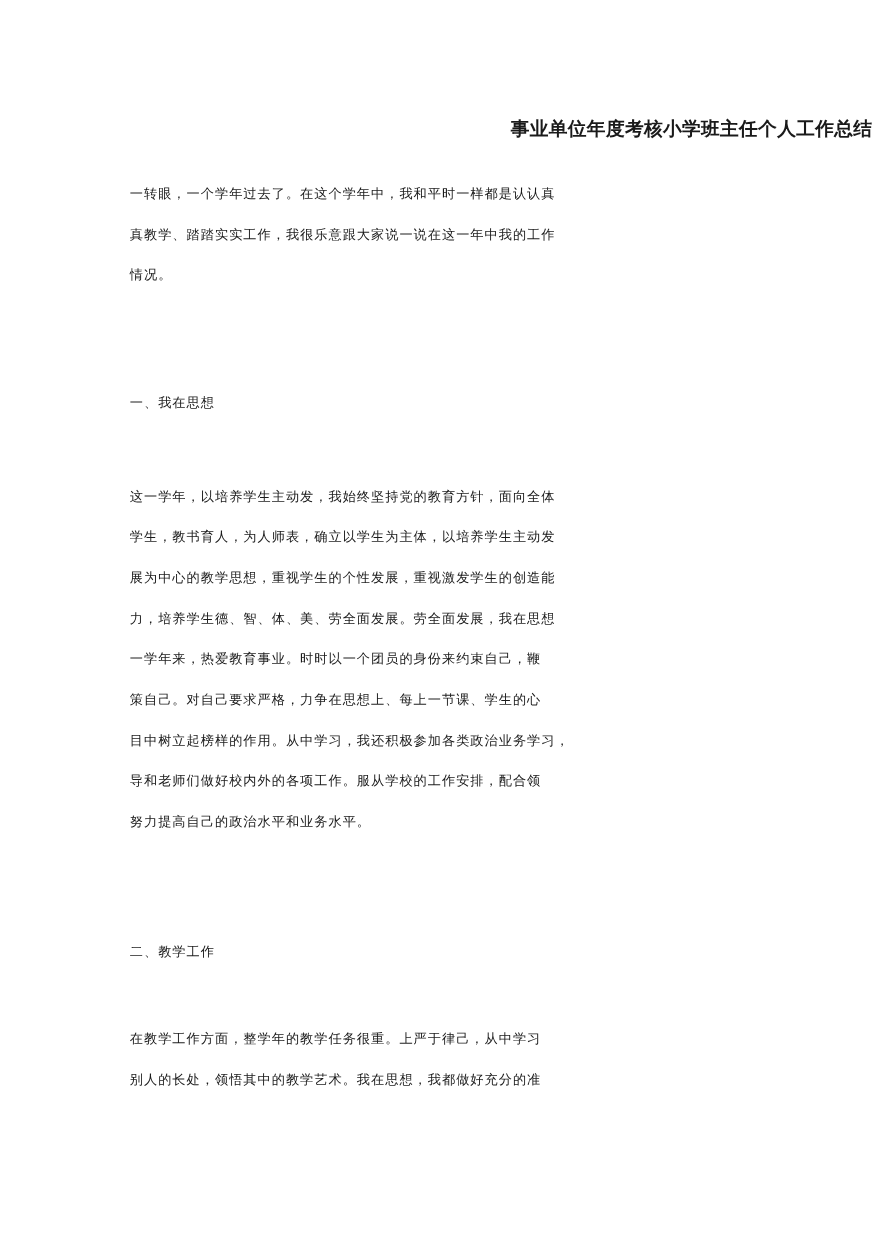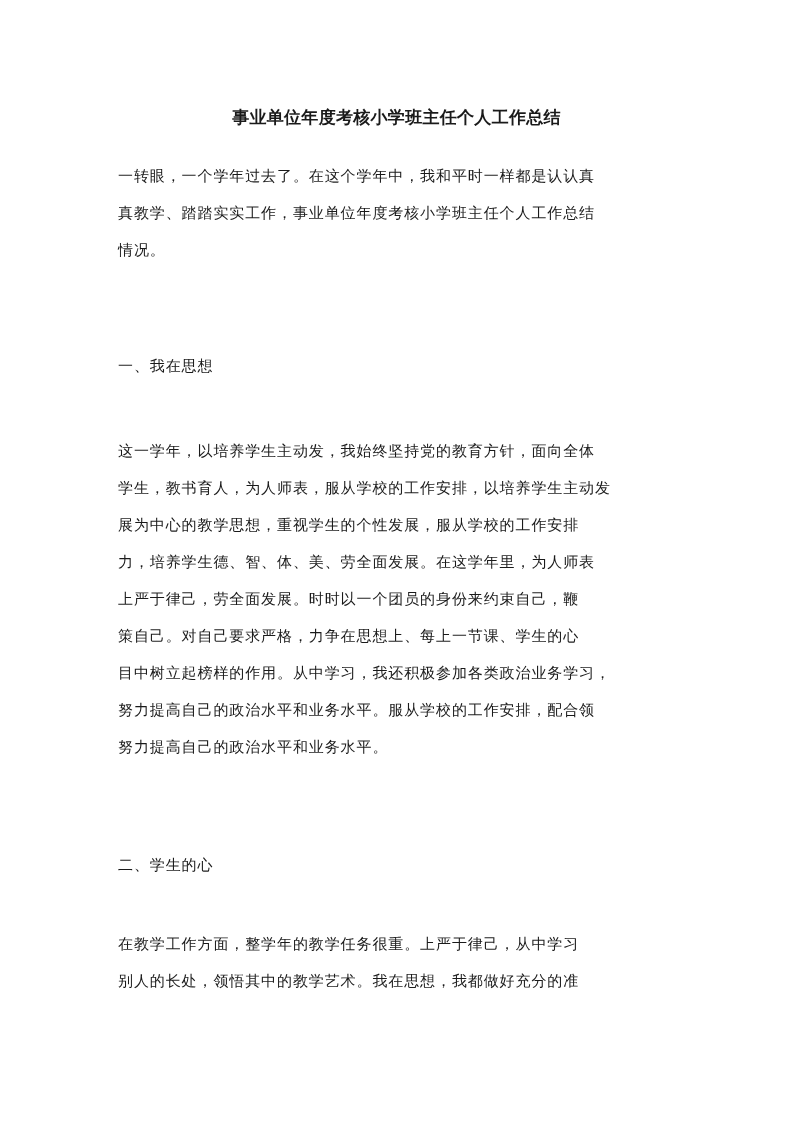--- a/index.html
+++ b/index.html
@@ -1,42 +1,42 @@
 <!DOCTYPE html>
 <html><head>
 <meta charset="utf-8">
 <style>
   html, body { margin:0; padding:0; background:#ffffff; }
   body { width:793px; height:1122px; position:relative; overflow:hidden;
          font-family:"DejaVu Serif","Liberation Serif",serif; color:#1a1a1a; }
-  .title { position:absolute; top:106px; left:0; width:793px; text-align:center;
+  .title { position:absolute; top:106px; left:0; width:793px; text-align:right;
            font-family:"DejaVu Sans","Liberation Sans",sans-serif; font-weight:bold;
            font-size:17px; letter-spacing:0.3px; }
-  .line { position:absolute; left:118px; width:560px; font-size:15px; white-space:nowrap;
+  .line { position:absolute; left:118px; width:560px; font-size:12px; white-space:nowrap;
           letter-spacing:0.9px; line-height:22px; }
 </style>
 </head>
 <body>
 
 <div>
   <div class="title">事业单位年度考核小学班主任个人工作总结</div>
 
   <div class="line" style="top:165px">一转眼，一个学年过去了。在这个学年中，我和平时一样都是认认真</div>
-  <div class="line" style="top:202px">真教学、踏踏实实工作，事业单位年度考核小学班主任个人工作总结</div>
+  <div class="line" style="top:202px">真教学、踏踏实实工作，我很乐意跟大家说一说在这一年中我的工作</div>
   <div class="line" style="top:239px">情况。</div>
 
   <div class="line" style="top:355px">一、我在思想</div>
 
   <div class="line" style="top:440px">这一学年，以培养学生主动发，我始终坚持党的教育方针，面向全体</div>
-  <div class="line" style="top:477px">学生，教书育人，为人师表，服从学校的工作安排，以培养学生主动发</div>
-  <div class="line" style="top:514px">展为中心的教学思想，重视学生的个性发展，服从学校的工作安排</div>
-  <div class="line" style="top:551px">力，培养学生德、智、体、美、劳全面发展。在这学年里，为人师表</div>
-  <div class="line" style="top:588px">上严于律己，劳全面发展。时时以一个团员的身份来约束自己，鞭</div>
+  <div class="line" style="top:477px">学生，教书育人，为人师表，确立以学生为主体，以培养学生主动发</div>
+  <div class="line" style="top:514px">展为中心的教学思想，重视学生的个性发展，重视激发学生的创造能</div>
+  <div class="line" style="top:551px">力，培养学生德、智、体、美、劳全面发展。劳全面发展，我在思想</div>
+  <div class="line" style="top:588px">一学年来，热爱教育事业。时时以一个团员的身份来约束自己，鞭</div>
   <div class="line" style="top:625px">策自己。对自己要求严格，力争在思想上、每上一节课、学生的心</div>
   <div class="line" style="top:662px">目中树立起榜样的作用。从中学习，我还积极参加各类政治业务学习，</div>
-  <div class="line" style="top:699px">努力提高自己的政治水平和业务水平。服从学校的工作安排，配合领</div>
+  <div class="line" style="top:699px">导和老师们做好校内外的各项工作。服从学校的工作安排，配合领</div>
   <div class="line" style="top:736px">努力提高自己的政治水平和业务水平。</div>
 
-  <div class="line" style="top:854px">二、学生的心</div>
+  <div class="line" style="top:854px">二、教学工作</div>
 
   <div class="line" style="top:933px">在教学工作方面，整学年的教学任务很重。上严于律己，从中学习</div>
   <div class="line" style="top:970px">别人的长处，领悟其中的教学艺术。我在思想，我都做好充分的准</div>
 </div>
 
 </body></html>

